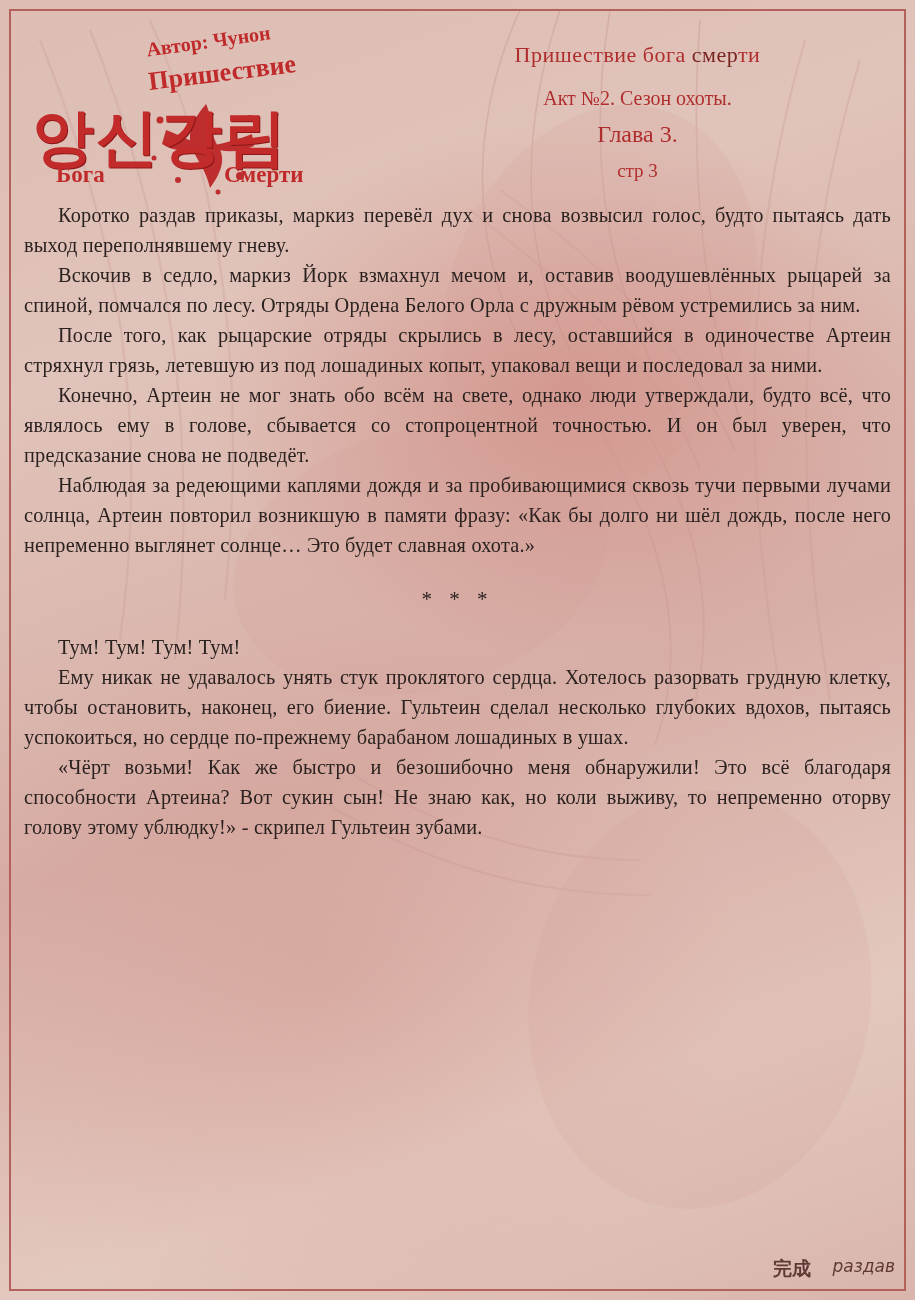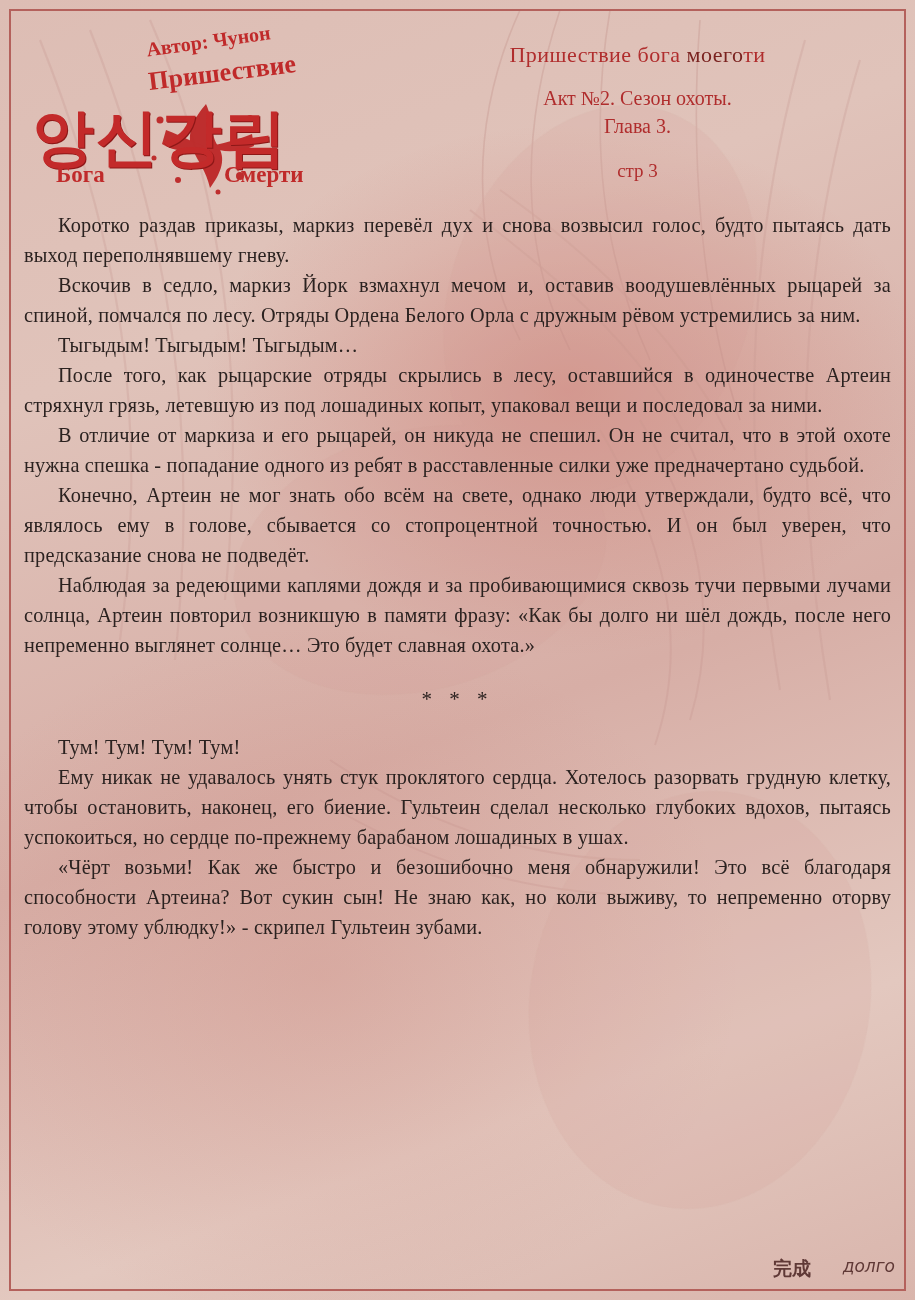--- a/index.html
+++ b/index.html
@@ -67,29 +67,28 @@
   }
   .logo .splat{position:absolute;left:120px;top:78px;width:120px;height:95px;}
   .title-block{
     position:absolute;left:360px;top:22px;right:0;
     text-align:center;
     color:#b02d2d;
   }
   .title-block .l1{font-size:22px;letter-spacing:.5px;}
   .title-block .l1 .dark{color:#7a2320;}
   .title-block .l2{font-size:20px;margin-top:19px;}
-  .title-block .l3{font-size:20px;margin-top:5px;}
+  .title-block .l3{font-size:24px;margin-top:11px;}
   .page-num{
     position:absolute;left:360px;top:140px;right:0;
     text-align:center;color:#b02d2d;font-size:19px;
   }
   
   .body-text{
     position:relative;
-    margin-top:10px;
     color:#2b2220;
     font-size:20.3px;
     line-height:30px;
     text-align:justify;
     font-family:"Liberation Serif", serif;
     letter-spacing:.2px;
   }
   .body-text p{margin:0;}
   .body-text p.ind{text-indent:34px;}
   .sep{
@@ -172,44 +171,42 @@
           </g>
         </svg>
         <div class="kor">앙신강림</div>
         <div class="author">Автор: Чунон</div>
         <div class="ru-top">Пришествие</div>
         <div class="ru-left">Бога</div>
         <div class="ru-right">Смерти</div>
       </div>
 
       <div class="title-block">
-        <div class="l1"><span>Пришествие бога </span><span class="dark">моего</span><span>ти</span></div>
+        <div class="l1"><span>Пришествие бога </span><span class="dark">смер</span><span>ти</span></div>
         <div class="l2">Акт №2. Сезон охоты.</div>
         <div class="l3">Глава 3.</div>
       </div>
 
       <div class="page-num">стр 3</div>
     </div>
 
     <div class="body-text">
       <p class="ind">Коротко раздав приказы, маркиз перевёл дух и снова возвысил голос, будто пытаясь дать выход переполнявшему гневу.</p>
       <p class="ind">Вскочив в седло, маркиз Йорк взмахнул мечом и, оставив воодушевлённых рыцарей за спиной, помчался по лесу. Отряды Ордена Белого Орла с дружным рёвом устремились за ним.</p>
-      <p class="ind">Тыгыдым! Тыгыдым! Тыгыдым…</p>
       <p class="ind">После того, как рыцарские отряды скрылись в лесу, оставшийся в одиночестве Артеин стряхнул грязь, летевшую из под лошадиных копыт, упаковал вещи и последовал за ними.</p>
-      <p class="ind">В отличие от маркиза и его рыцарей, он никуда не спешил. Он не считал, что в этой охоте нужна спешка - попадание одного из ребят в расставленные силки уже предначертано судьбой.</p>
       <p class="ind">Конечно, Артеин не мог знать обо всём на свете, однако люди утверждали, будто всё, что являлось ему в голове, сбывается со стопроцентной точностью. И он был уверен, что предсказание снова не подведёт.</p>
       <p class="ind">Наблюдая за редеющими каплями дождя и за пробивающимися сквозь тучи первыми лучами солнца, Артеин повторил возникшую в памяти фразу: «Как бы долго ни шёл дождь, после него непременно выглянет солнце… Это будет славная охота.»</p>
 
       <div class="sep">* * *</div>
 
       <p class="ind">Тум! Тум! Тум! Тум!</p>
       <p class="ind">Ему никак не удавалось унять стук проклятого сердца. Хотелось разорвать грудную клетку, чтобы остановить, наконец, его биение. Гультеин сделал несколько глубоких вдохов, пытаясь успокоиться, но сердце по-прежнему барабаном лошадиных в ушах.</p>
       <p class="ind">«Чёрт возьми! Как же быстро и безошибочно меня обнаружили! Это всё благодаря способности Артеина? Вот сукин сын! Не знаю как, но коли выживу, то непременно оторву голову этому ублюдку!» - скрипел Гультеин зубами.</p>
     </div>
 
   </div>
 
   <div class="sig">
     <span class="kanji">完成</span>
-    <span class="name">долго</span>
+    <span class="name">раздав</span>
   </div>
 
 </div>
 
 </body></html>

